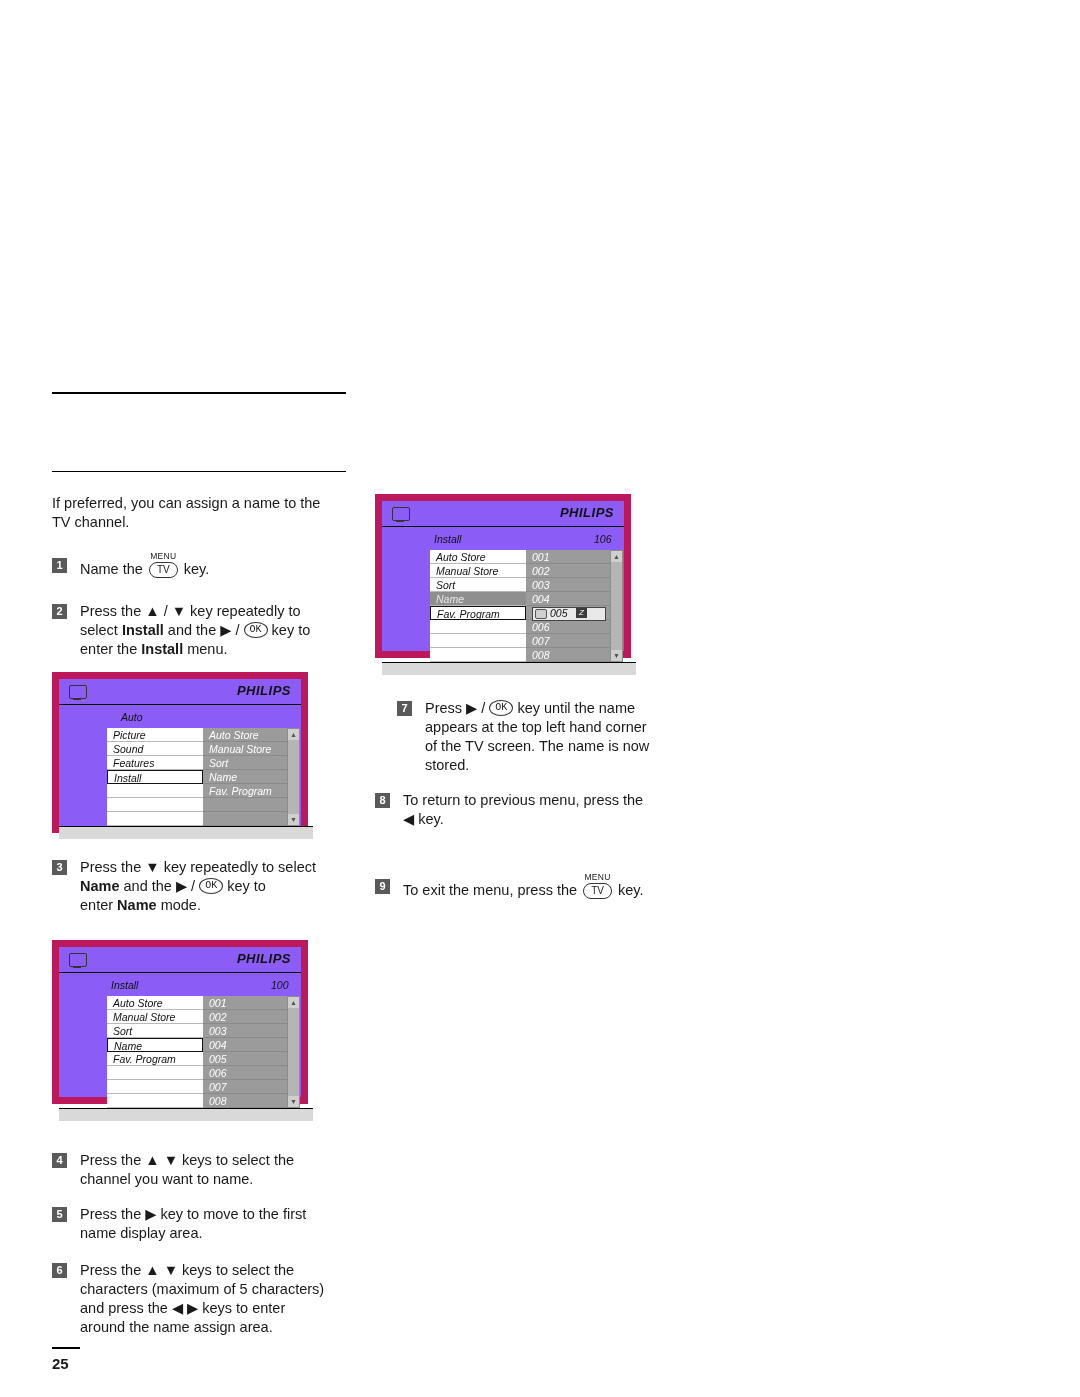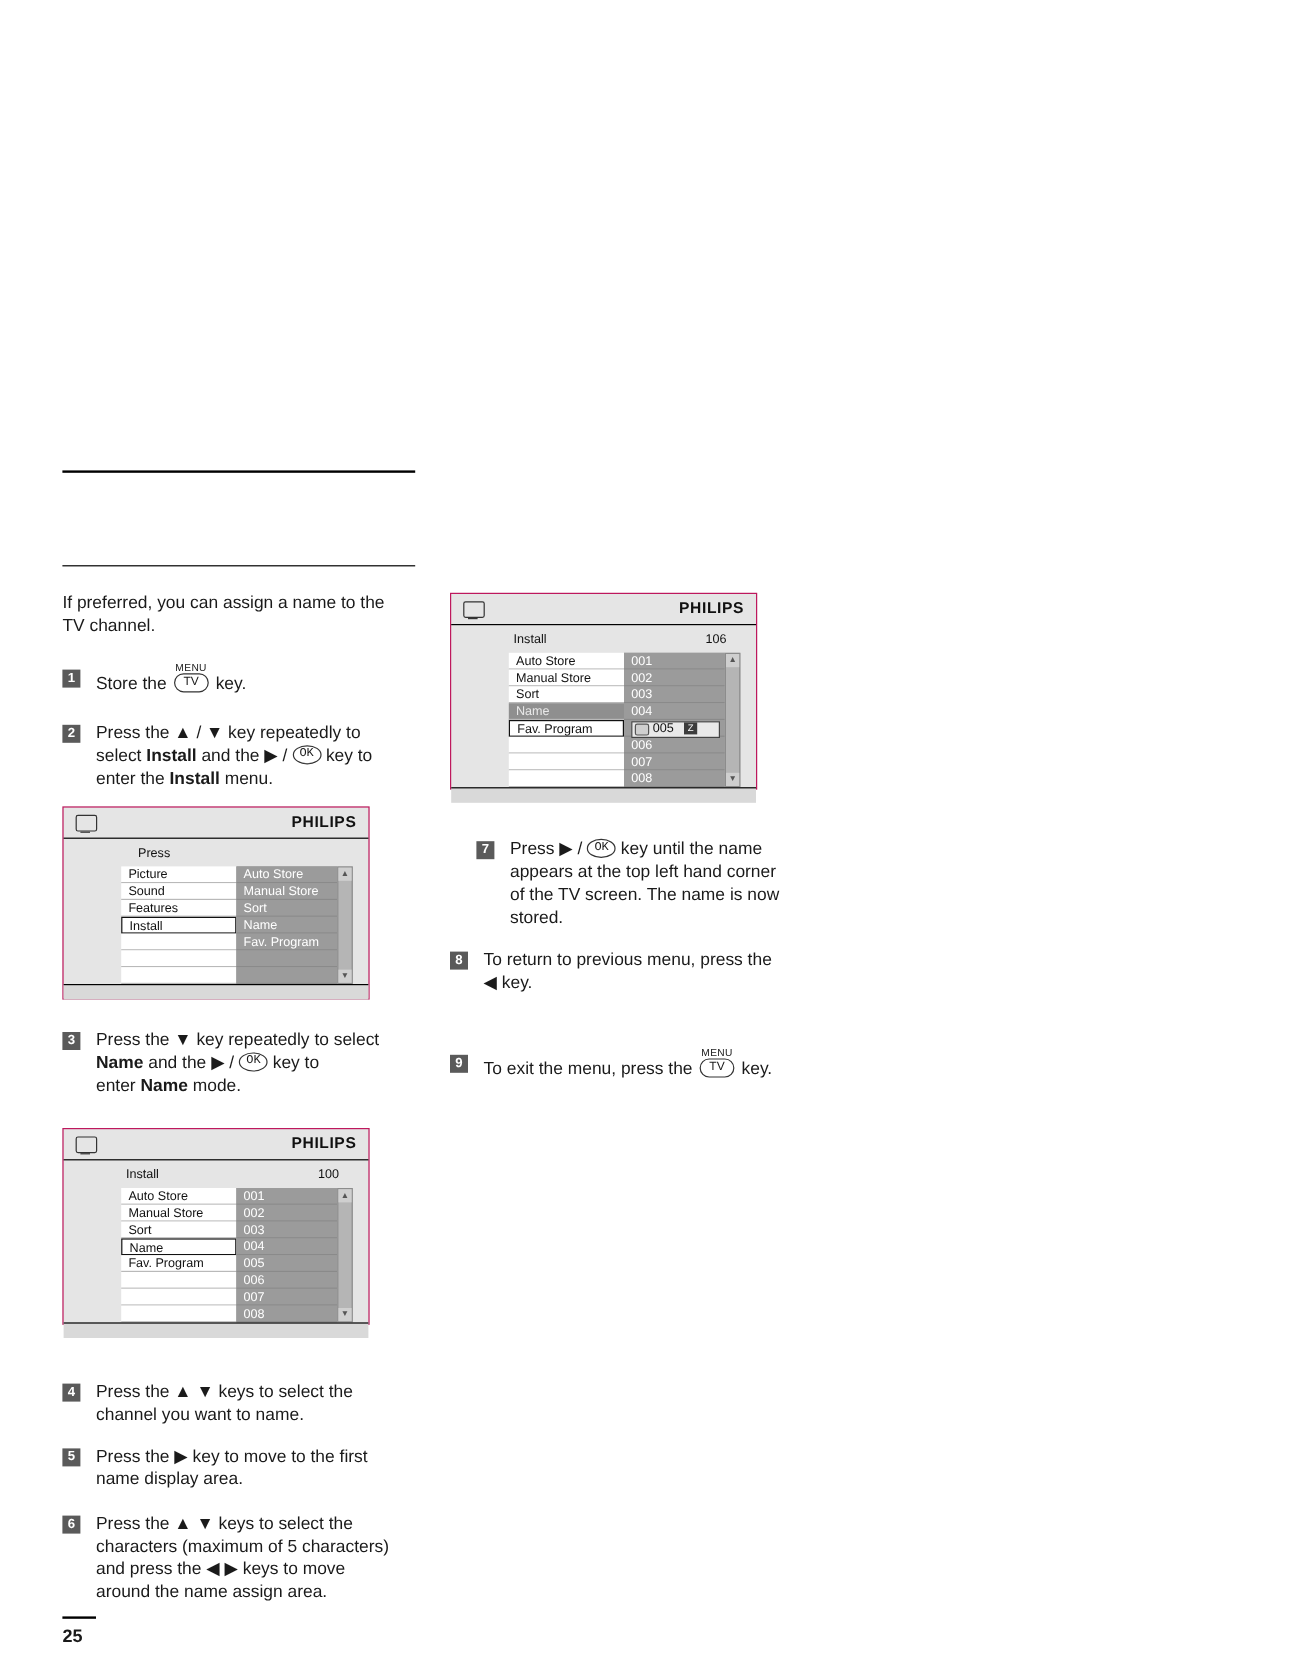--- a/index.html
+++ b/index.html
@@ -118,23 +118,24 @@
     text-align: center;
     vertical-align: middle;
     position: relative;
     top: -4px;
     margin: 0 2px;
   }
 
   
   .tvbox {
     position: relative;
-    background: #e5e5e5;
-    border: 1px solid #be185d;
+    background: #8b5cf6;
+    border: 7px solid #be185d;
     box-sizing: border-box;
+    font-style: italic;
   }
   .tv-shadow {
     position: absolute;
     background: #9a9a9a;
   }
   .tv-header {
     position: absolute;
     left: 0; top: 0;
     width: 100%;
     height: 26px;
@@ -247,21 +248,21 @@
   <div class="rule-top"></div>
   <div class="rule-bottom"></div>
 
 
   <div class="col-left">
 
     <div class="para" style="width:276px;">If preferred, you can assign a name to the TV channel.</div>
 
     <div class="step" style="margin-top:24px;">
       <span class="step-num">1</span>
-      <span>Store the</span>
+      <span>Name the</span>
       <span class="tvkey-wrap">
         <span class="menu-label">MENU</span>
         <span class="keycap">TV</span>
       </span>
       <span>key.</span>
     </div>
 
     <div class="step" style="margin-top:18px;">
       <span class="step-num">2</span>
       <span>Press the ▲ / ▼ key repeatedly to</span><br>
@@ -276,21 +277,21 @@
     </div>
 
     <div class="tvbox" style="position:absolute; left:0; top:178px; width:256px; height:161px;">
       <div class="tv-header">
         <div class="tvicon">
           <div class="scr"></div>
             <div class="stand"></div>
         </div>
         <div class="philips">PHILIPS</div>
       </div>
-      <div class="menurow" style="left:62px; top:32px;">Press</div>
+      <div class="menurow" style="left:62px; top:32px;">Auto</div>
 
       <div class="list-left" style="left:48px; top:49px; width:96px;">
         <div class="li" style="height:14px;">Picture</div>
         <div class="li" style="height:14px;">Sound</div>
         <div class="li" style="height:14px;">Features</div>
         <div class="li sel-box" style="height:14px;">Install</div>
         <div class="li" style="height:14px;"></div>
         <div class="li" style="height:14px;"></div>
         <div class="li" style="height:14px;"></div>
       </div>
@@ -375,21 +376,21 @@
     <div class="step" style="position:absolute; left:0; top:711px; width:300px;">
       <span class="step-num">5</span>
       <span>Press the ▶ key to move to the first</span><br>
       <span>name display area.</span>
     </div>
 
     <div class="step" style="position:absolute; left:0; top:767px; width:300px;">
       <span class="step-num">6</span>
       <span>Press the ▲ ▼ keys to select the</span><br>
       <span>characters (maximum of 5 characters)</span><br>
-      <span>and press the ◀  ▶ keys to move</span><br>
+      <span>and press the ◀  ▶ keys to enter</span><br>
       <span>around the name assign area.</span>
     </div>
 
   </div>
 
   <div class="col-right">
 
     <div class="tvbox" style="position:absolute; left:0; top:0; width:256px; height:164px;">
       <div class="tv-header">
         <div class="tvicon">

